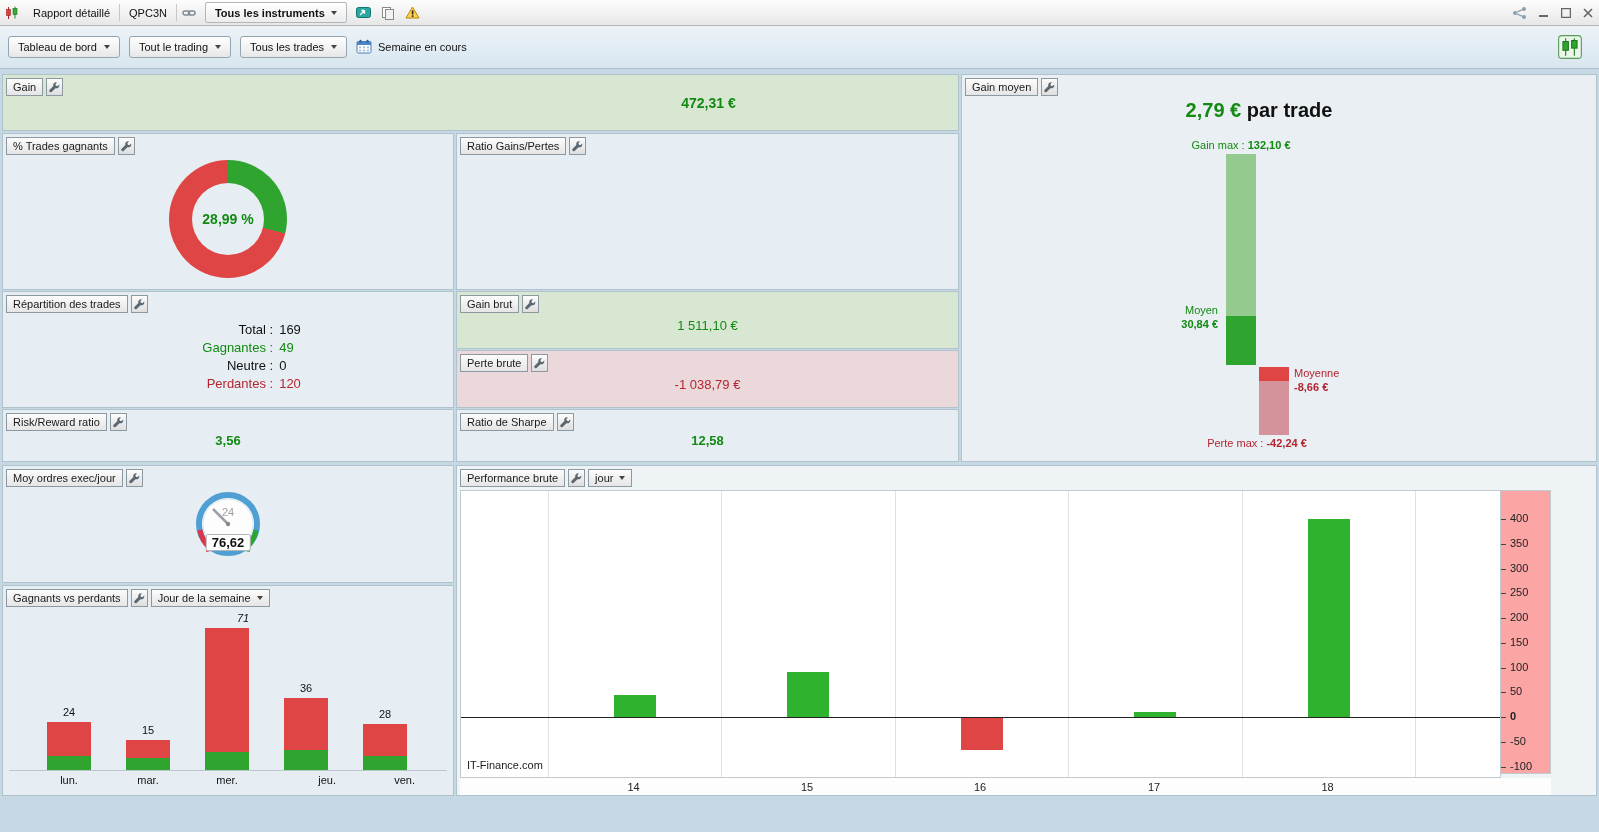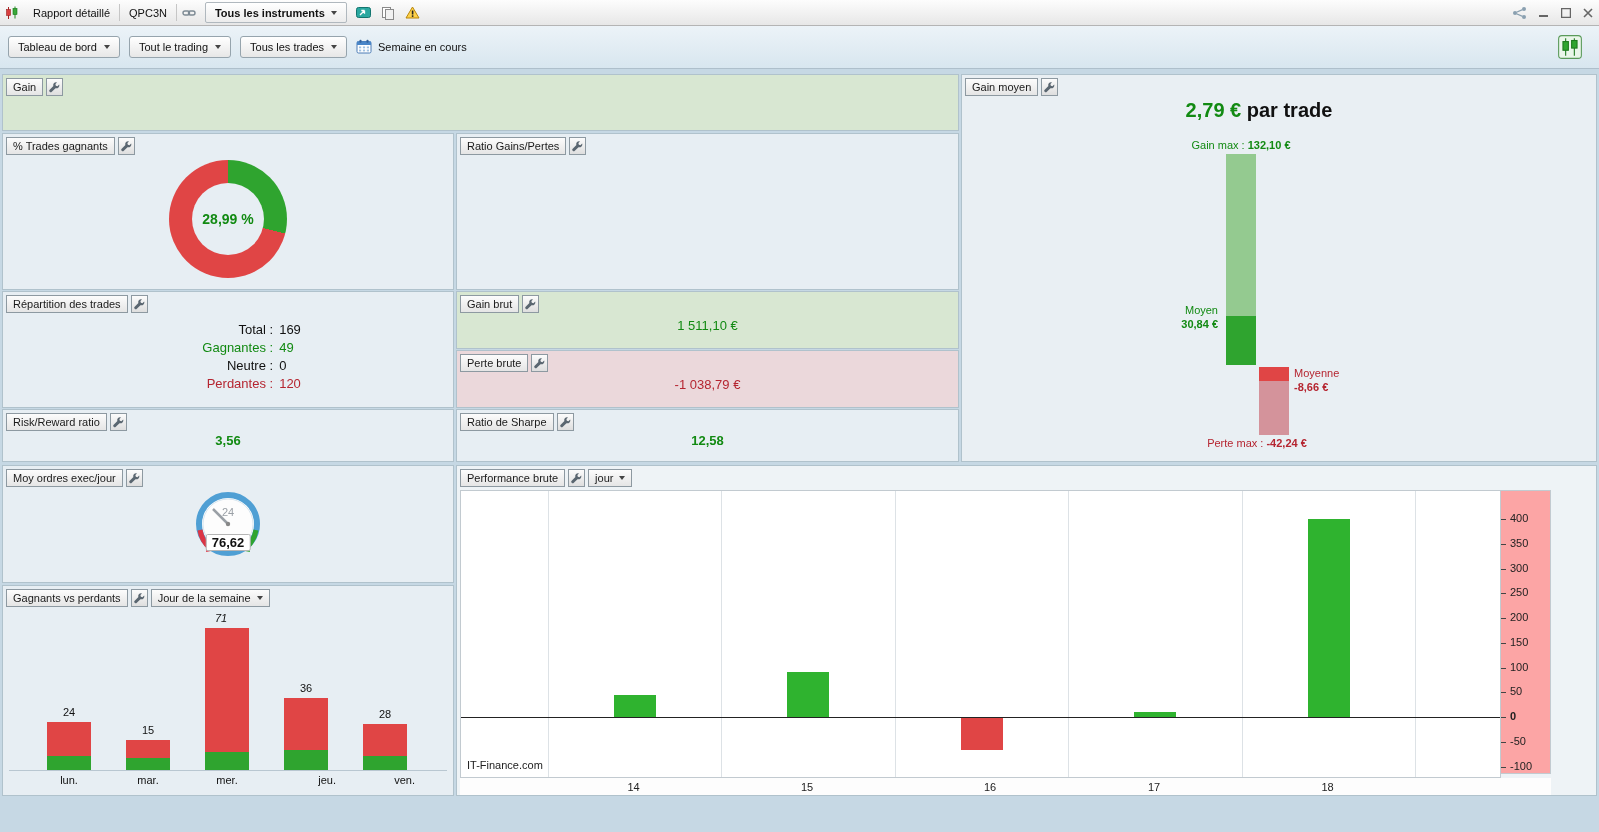--- a/index.html
+++ b/index.html
@@ -262,20 +262,21 @@
 
   <div class="panel green p-gain">
     <div class="chip-row">
       <span class="chip">Gain</span>
       <button class="chip-btn">
           <svg width="11" height="11" viewBox="0 0 14 14">
             <path d="M12.9 3.2 L10.8 5.3 L8.7 4.7 L8.1 2.6 L10.2 0.5 A3.6 3.6 0 0 0 5.6 5.1 L0.9 9.8 A1.9 1.9 0 0 0 3.6 12.5 L8.3 7.8 A3.6 3.6 0 0 0 12.9 3.2 Z" fill="#5a6670"></path>
           </svg>
         </button>
     </div>
+    <div class="gain-value v-green">472,31 €</div>
   </div>
 
   <div class="panel gm p-gmoyen">
     <div class="chip-row">
       <span class="chip">Gain moyen</span>
       <button class="chip-btn">
           <svg width="11" height="11" viewBox="0 0 14 14">
             <path d="M12.9 3.2 L10.8 5.3 L8.7 4.7 L8.1 2.6 L10.2 0.5 A3.6 3.6 0 0 0 5.6 5.1 L0.9 9.8 A1.9 1.9 0 0 0 3.6 12.5 L8.3 7.8 A3.6 3.6 0 0 0 12.9 3.2 Z" fill="#5a6670"></path>
           </svg>
         </button>
@@ -445,21 +446,21 @@
         <div class="gvp-total" style="left: 36px; top: 120px;">24</div>
         <div class="gvp-day" style="left: 36px; top: 188px;">lun.</div>
         <div class="gvp-bar" style="left: 123px; top: 154px; width: 44px; height: 30px; background: rgb(224, 69, 69);">
           <div style="position: absolute; left: 0px; right: 0px; bottom: 0px; height: 12px; background: rgb(47, 164, 47);"></div>
         </div>
         <div class="gvp-total" style="left: 115px; top: 138px;">15</div>
         <div class="gvp-day" style="left: 115px; top: 188px;">mar.</div>
         <div class="gvp-bar" style="left: 202px; top: 42px; width: 44px; height: 142px; background: rgb(224, 69, 69);">
           <div style="position: absolute; left: 0px; right: 0px; bottom: 0px; height: 18px; background: rgb(47, 164, 47);"></div>
         </div>
-        <div class="gvp-total" style="left: 188px; top: 26px; font-style: italic;">71</div>
+        <div class="gvp-total" style="left: 210px; top: 26px; font-style: italic;">71</div>
         <div class="gvp-day" style="left: 194px; top: 188px;">mer.</div>
         <div class="gvp-bar" style="left: 281px; top: 112px; width: 44px; height: 72px; background: rgb(224, 69, 69);">
           <div style="position: absolute; left: 0px; right: 0px; bottom: 0px; height: 20px; background: rgb(47, 164, 47);"></div>
         </div>
         <div class="gvp-total" style="left: 273px; top: 96px;">36</div>
         <div class="gvp-day" style="left: 273px; top: 188px; text-align: right;">jeu.</div>
         <div class="gvp-bar" style="left: 360px; top: 138px; width: 44px; height: 46px; background: rgb(224, 69, 69);">
           <div style="position: absolute; left: 0px; right: 0px; bottom: 0px; height: 14px; background: rgb(47, 164, 47);"></div>
         </div>
         <div class="gvp-total" style="left: 352px; top: 122px;">28</div>
@@ -515,19 +516,19 @@
         <div class="perf-tick" style="top: 226px;"></div>
         <div class="perf-ylabel zero" style="top: 219px;">0</div>
         <div class="perf-tick" style="top: 250.8px;"></div>
         <div class="perf-ylabel" style="top: 243.8px;">-50</div>
         <div class="perf-tick" style="top: 275.5px;"></div>
         <div class="perf-ylabel" style="top: 268.5px;">-100</div>
       </div>
     <div id="perf-xaxis">
         <div class="perf-xlabel" style="left: 143.5px; width: 60px;">14</div>
         <div class="perf-xlabel" style="left: 317px; width: 60px;">15</div>
-        <div class="perf-xlabel" style="left: 500px; width: 60px;">16</div>
+        <div class="perf-xlabel" style="left: 490px; width: 60px;">16</div>
         <div class="perf-xlabel" style="left: 664px; width: 60px;">17</div>
         <div class="perf-xlabel" style="left: 837.5px; width: 60px;">18</div>
       </div>
   </div>
 
 </div>
 
 </body></html>

